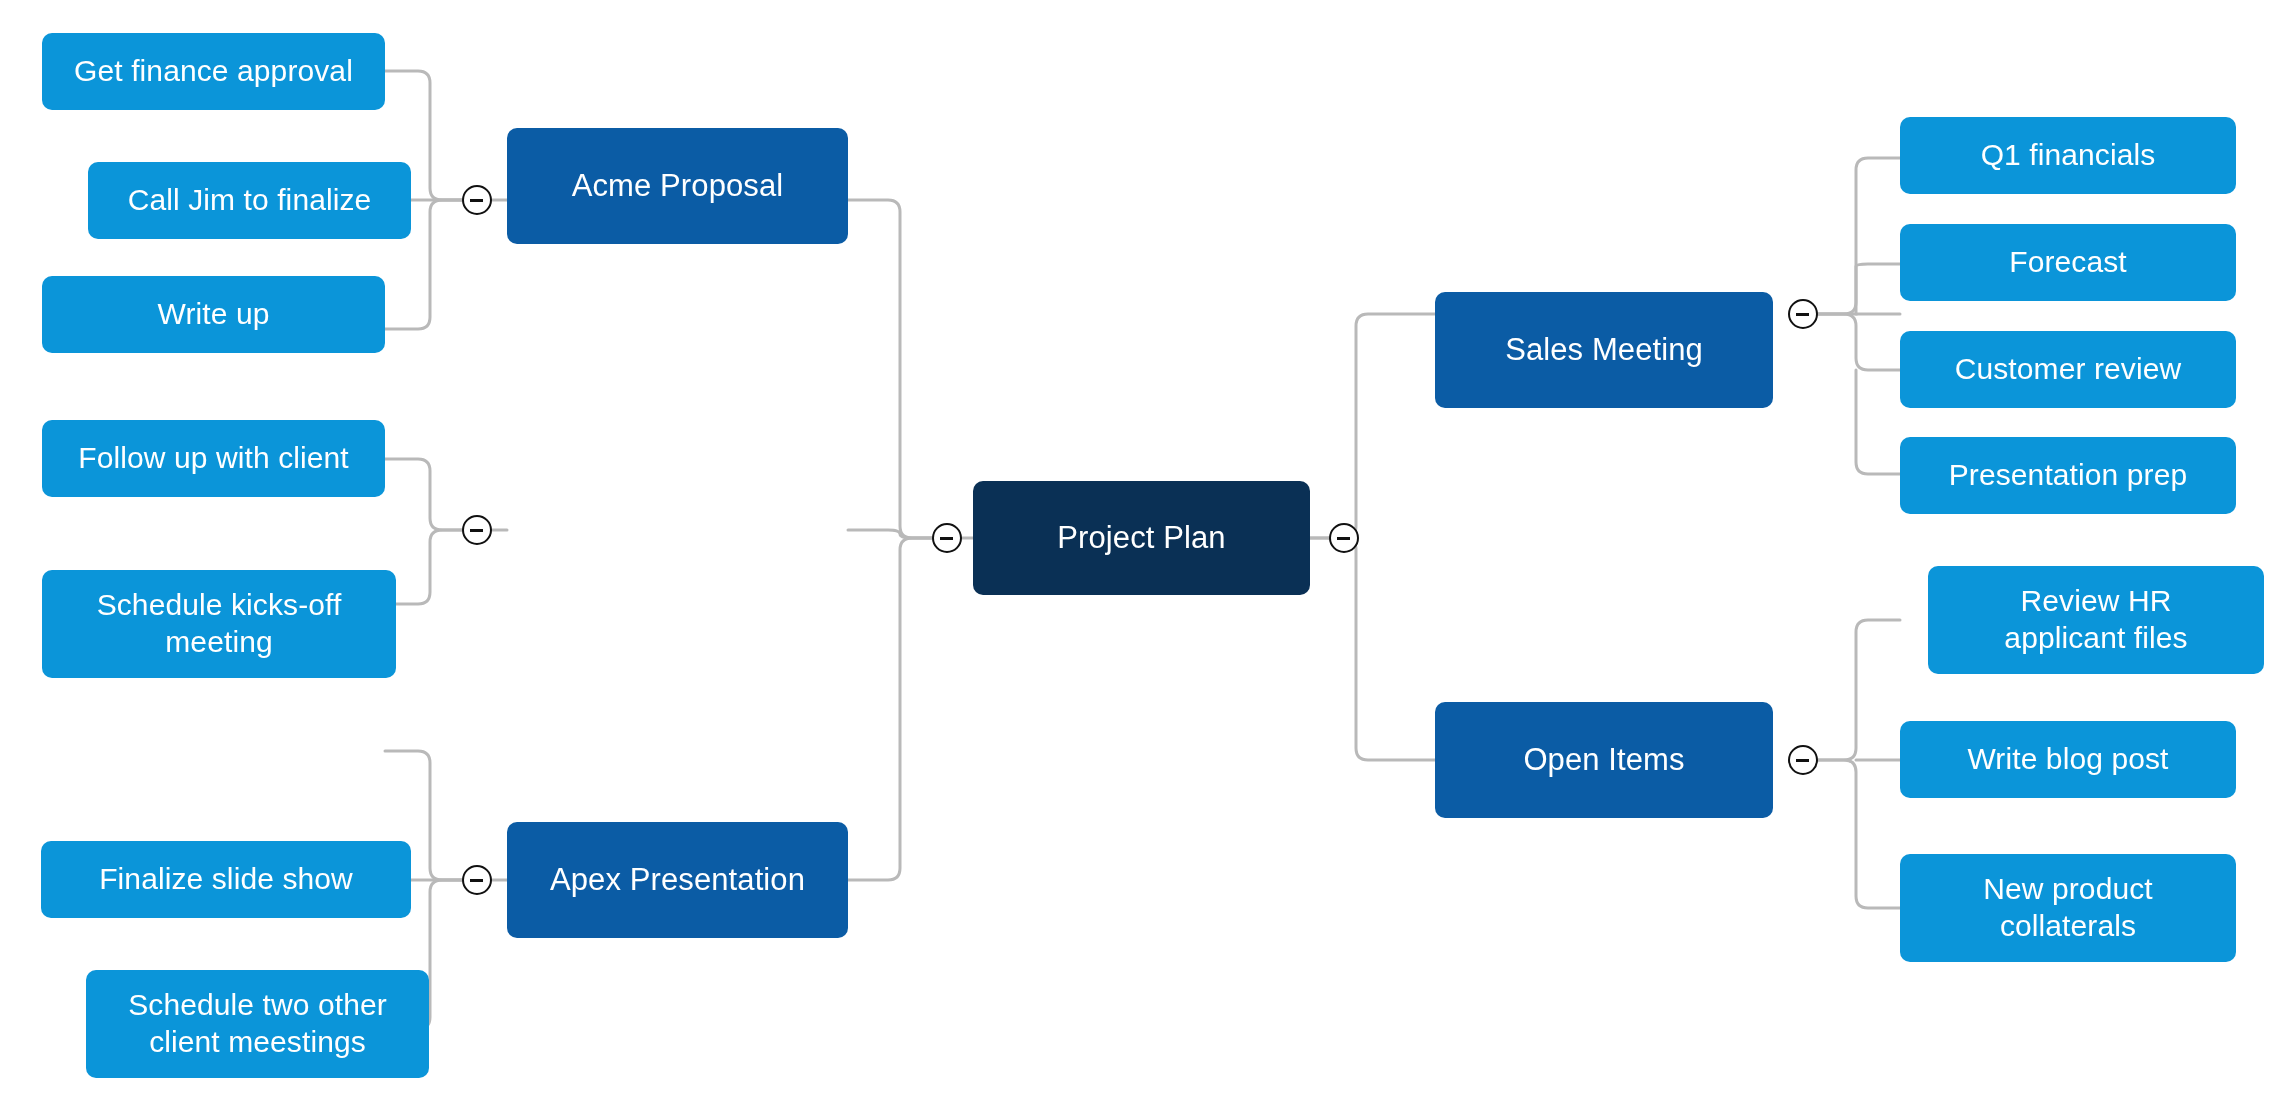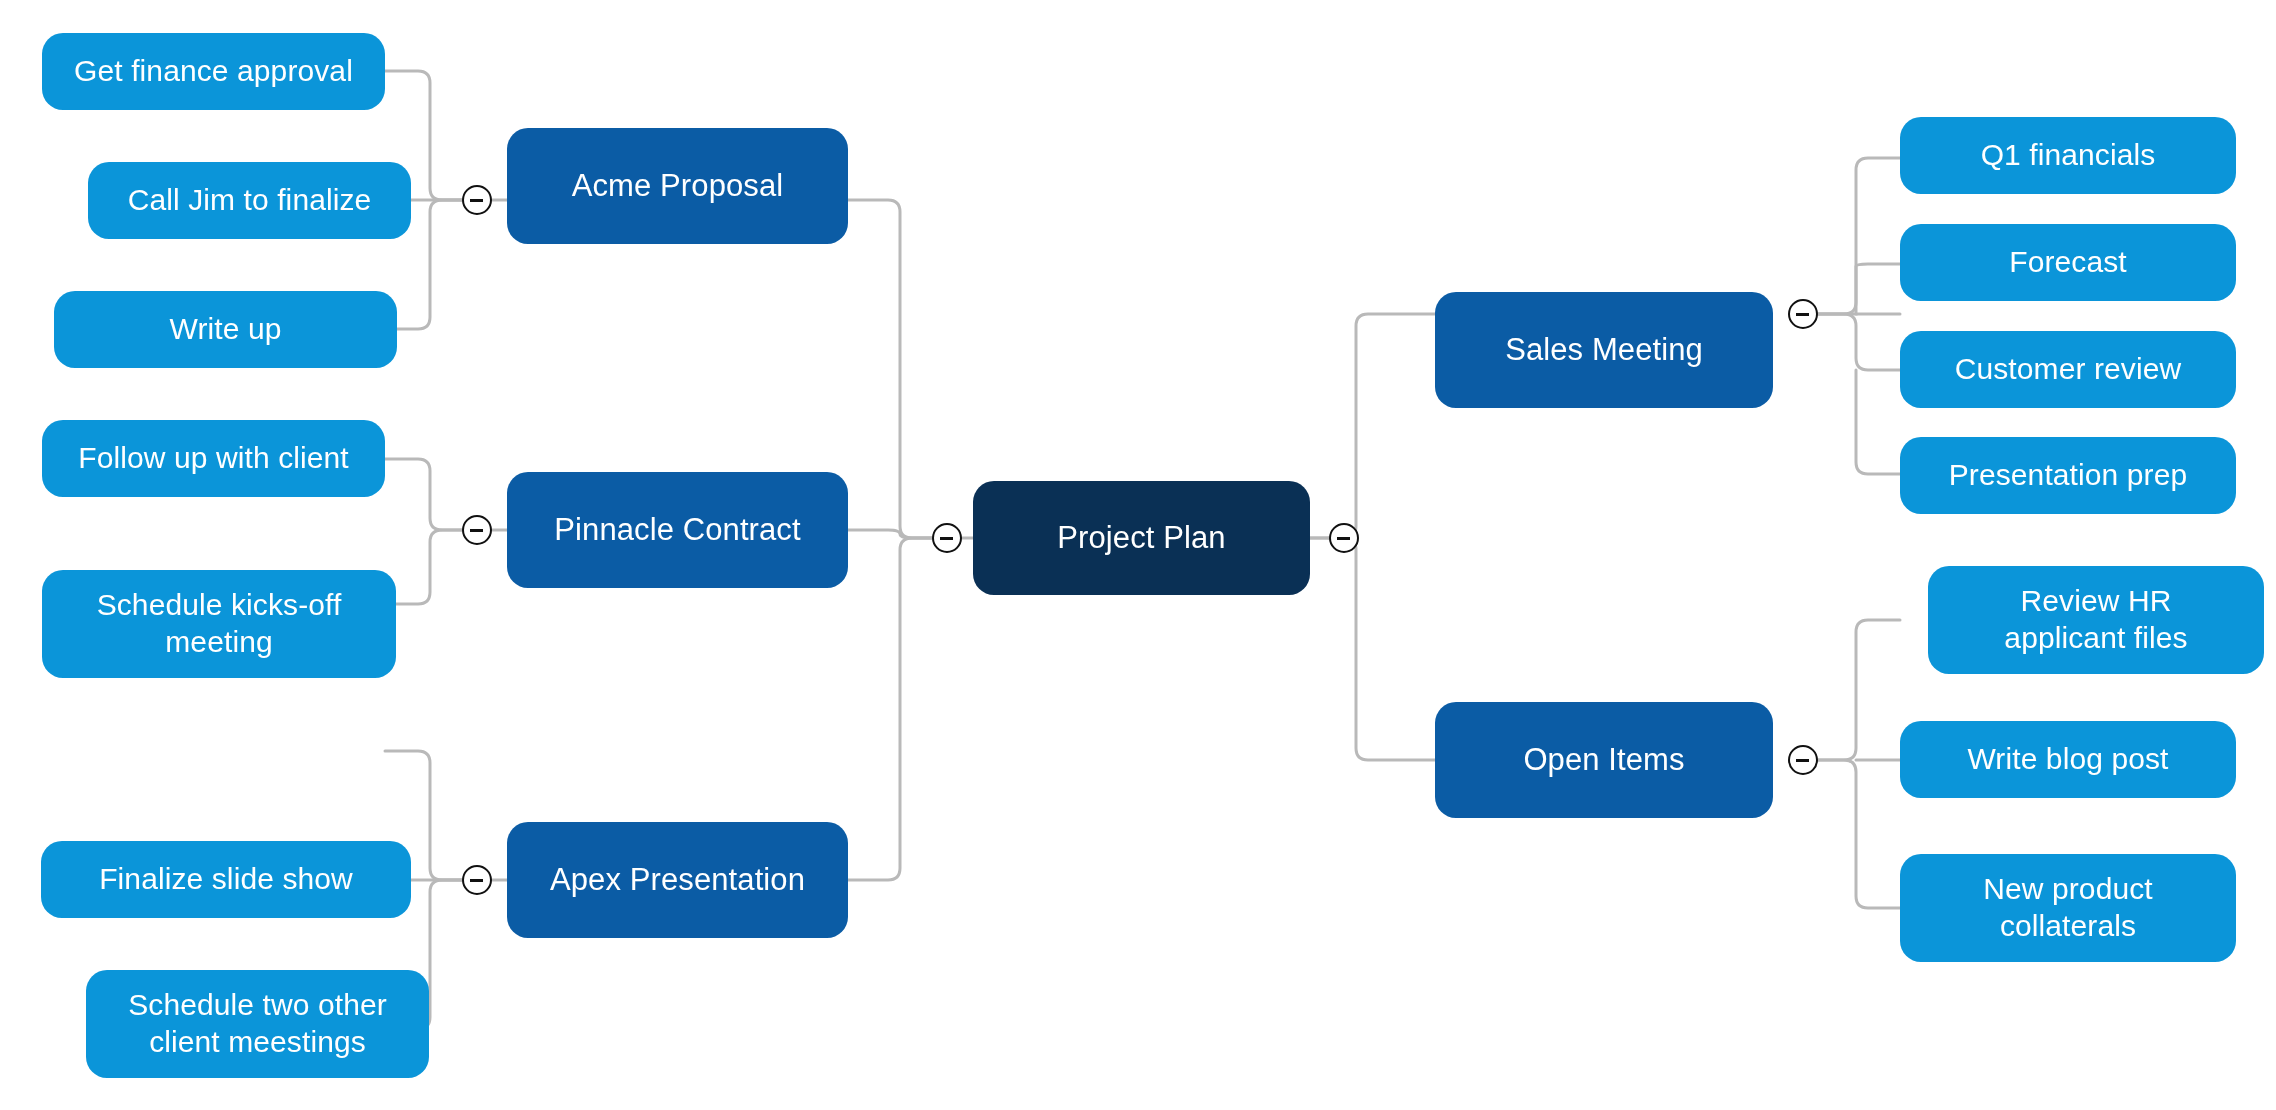--- a/index.html
+++ b/index.html
@@ -25,21 +25,21 @@
     height: 1110px;
     pointer-events: none;
   }
   .node {
     position: absolute;
     box-sizing: border-box;
     display: flex;
     align-items: center;
     justify-content: center;
     text-align: center;
-    border-radius: 21px;
+    border-radius: 10px;
     color: #ffffff;
     line-height: 1.22;
     padding: 4px 31px;
     letter-spacing: 0.1px;
   }
   .node.leaf {
     background: #0b95d9;
     font-size: 30px;
   }
   .node.branch {
@@ -108,36 +108,35 @@
       <path d="M 1856 370 L 1856 462 Q 1856 474 1868 474 L 1900 474"></path>
 
       <path d="M 1803 760 L 1844 760 Q 1856 760 1856 748 L 1856 632 Q 1856 620 1868 620 L 1900 620"></path>
       <path d="M 1856 760 L 1900 760"></path>
       <path d="M 1803 760 L 1844 760 Q 1856 760 1856 772 L 1856 896 Q 1856 908 1868 908 L 1900 908"></path>
     </g>
   </svg>
 
   <div class="node leaf" style="left:42px; top:33px; width:343px; height:77px;">Get finance approval</div>
   <div class="node leaf" style="left:42px; top:162px; width:323px; height:77px;margin-left:46px;">Call Jim to finalize</div>
-  <div class="node leaf" style="left:42px; top:291px; width:343px; height:77px;margin-left:12px;">Write up</div>
+  <div class="node leaf" style="left:42px; top:276px; width:343px; height:77px;">Write up</div>
 
   <div class="toggle" style="left:462px; top:185px;">
     <i></i>
   </div>
 
   <div class="node branch" style="left:507px; top:128px; width:341px; height:116px;">Acme Proposal</div>
 
   <div class="node leaf" style="left:42px; top:420px; width:343px; height:77px;">Follow up with client</div>
   <div class="node leaf" style="left:42px; top:570px; width:354px; height:108px;">Schedule kicks-off meeting</div>
 
   <div class="toggle" style="left:462px; top:515px;">
     <i></i>
   </div>
 
-  <div class="node branch" style="left:507px; top:472px; width:341px; height:116px;">Pinnacle Contract</div>
 
   <div class="node leaf" style="left:41px; top:841px; width:370px; height:77px;">Finalize slide show</div>
   <div class="node leaf" style="left:42px; top:970px; width:343px; height:108px;margin-left:44px;">Schedule two other client meestings</div>
 
   <div class="toggle" style="left:462px; top:865px;">
     <i></i>
   </div>
 
   <div class="node branch" style="left:507px; top:822px; width:341px; height:116px;">Apex Presentation</div>
 

